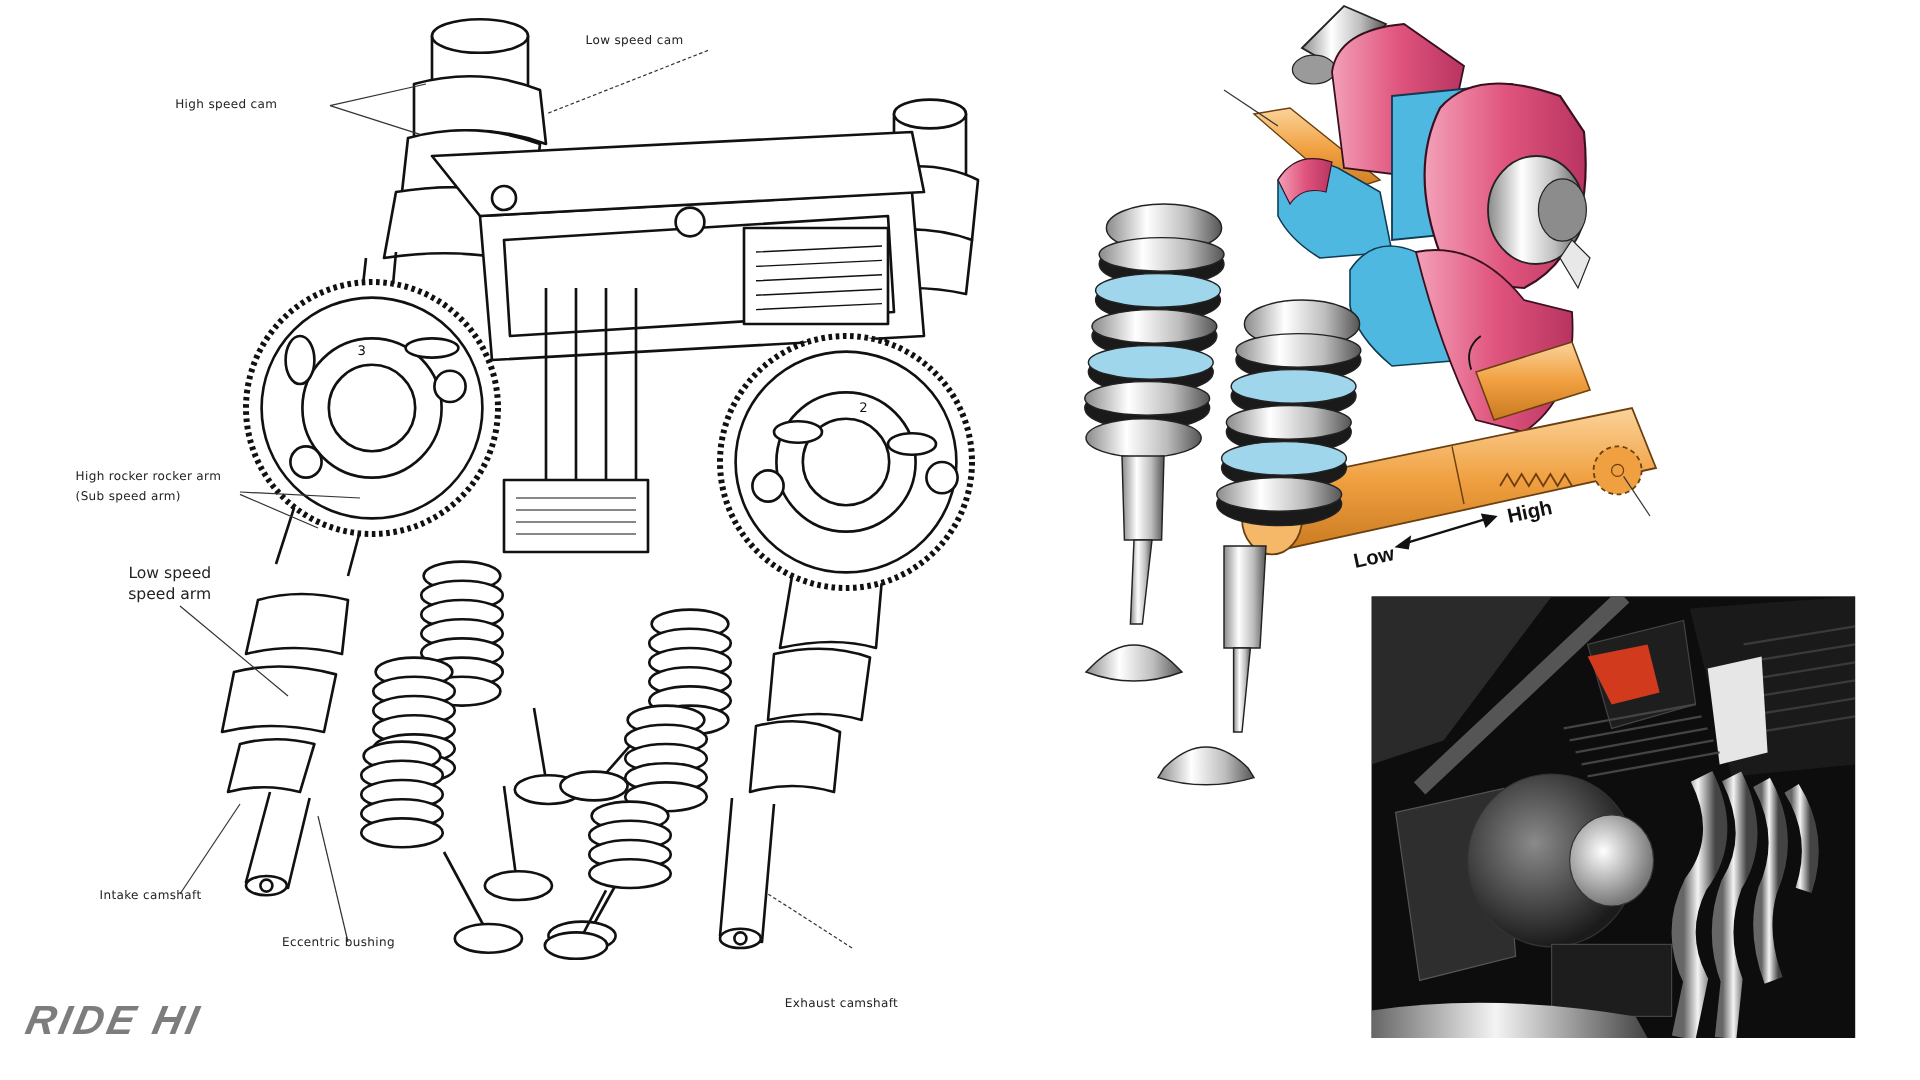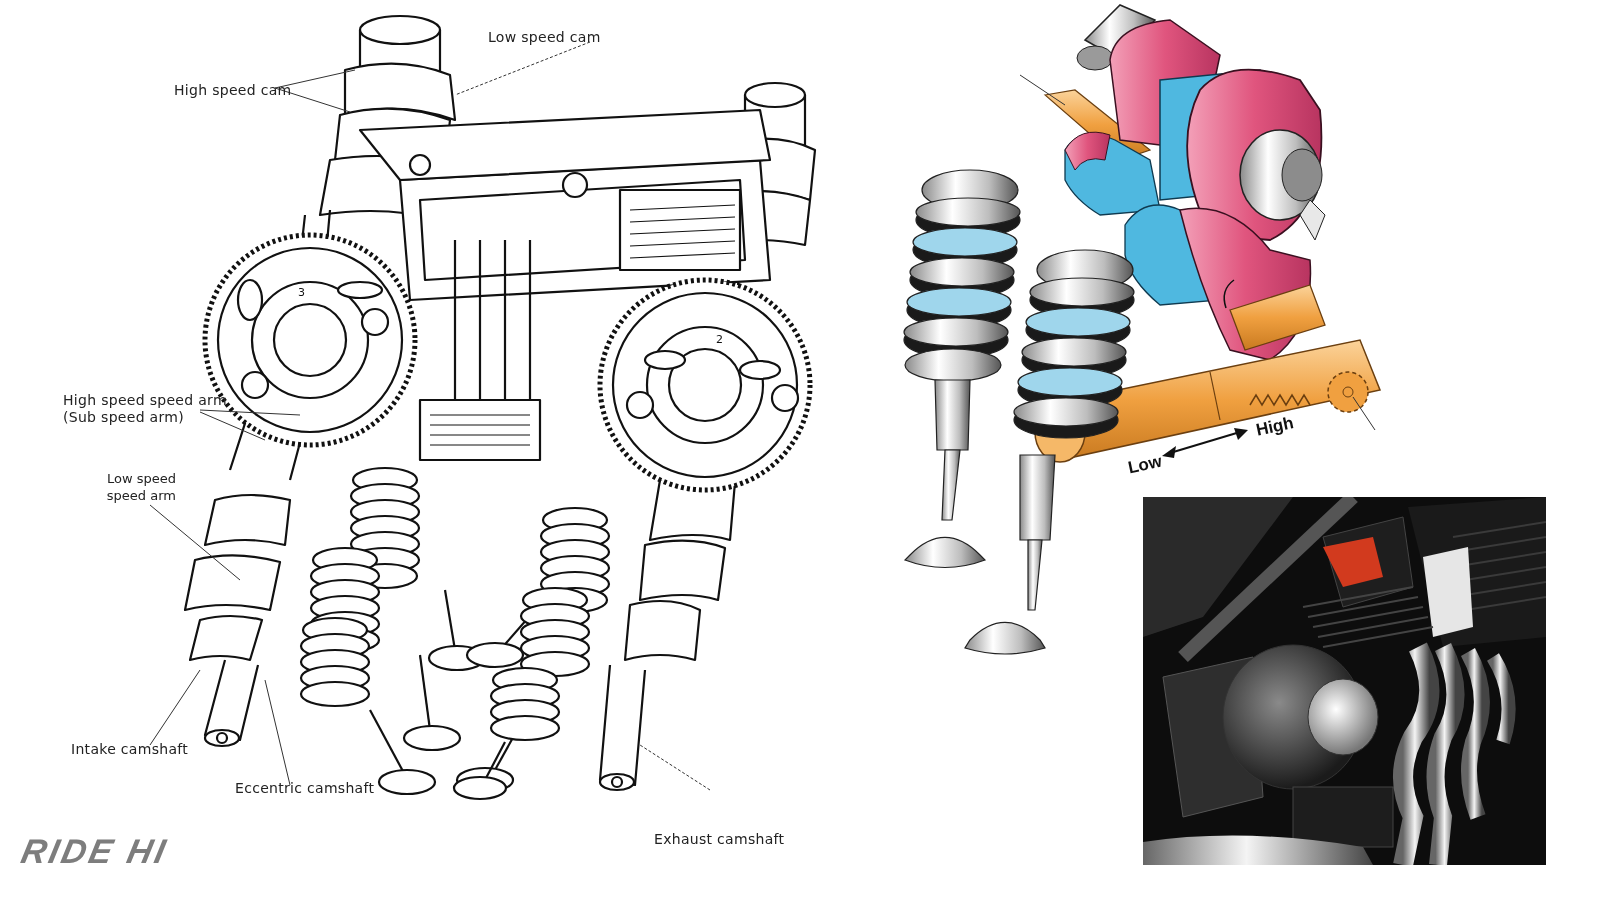--- a/index.html
+++ b/index.html
@@ -1,19 +1,19 @@
 <!DOCTYPE html>
 <html><head>
 <meta charset="utf-8">
 <style>
   html, body { margin:0; padding:0; }
   body { width:1600px; height:900px; background:#ffffff; position:relative; overflow:hidden;
          font-family:"Liberation Sans", sans-serif; }
   .abs { position:absolute; }
-  .lbl { position:absolute; font-family:"DejaVu Sans", sans-serif; font-size:14px; color:#222; white-space:nowrap; letter-spacing:0.3px; }
+  .lbl { position:absolute; font-family:"DejaVu Sans", sans-serif; font-size:10px; color:#222; white-space:nowrap; letter-spacing:0.3px; }
   .lbl2 { position:absolute; font-family:"DejaVu Sans", sans-serif; font-size:13px; color:#222; text-align:right; line-height:17px; }
   #lineart { left:0; top:0; }
   #color-illus { left:870px; top:0; }
   #photo { left:1143px; top:497px; width:403px; height:368px; background:#111; overflow:hidden; }
   .arrow-lbl { position:absolute; font-family:"Liberation Sans", sans-serif; font-weight:bold; font-size:17px; color:#111; }
   #logo { left:22px; top:832px; font-family:"Liberation Sans", sans-serif; font-weight:bold; font-style:italic;
           font-size:34px; color:#7d7d7d; letter-spacing:3px; transform:skewX(-12deg); }
 </style>
 </head>
 <body>
@@ -157,29 +157,29 @@
     <path d="M590 42 L455 95" stroke-dasharray="3 2"></path>
     <path d="M200 410 L300 415 M200 412 L265 440"></path>
     <path d="M150 505 L240 580"></path>
     <path d="M150 745 L200 670"></path>
     <path d="M290 785 L265 680"></path>
     <path d="M710 790 L640 745" stroke-dasharray="3 2"></path>
   </g>
 </svg>
 
 <div class="lbl" style="left:488px; top:29px;">Low speed cam</div>
-<div class="lbl" style="left:174px; top:82px;">High speed cam</div>
-<div class="lbl" style="left:63px; top:392px;">High speed speed arm</div>
+<div class="lbl" style="left:146px; top:82px;">High speed cam</div>
+<div class="lbl" style="left:63px; top:392px;">High rocker rocker arm</div>
 <div class="lbl" style="left:63px; top:409px;">(Sub speed arm)</div>
 <div class="lbl2" style="left:96px; top:470px; width:80px;">
   <span>Low speed</span><br>
   <span>speed arm</span>
 </div>
-<div class="lbl" style="left:71px; top:741px;">Intake camshaft</div>
-<div class="lbl" style="left:235px; top:780px;">Eccentric camshaft</div>
+<div class="lbl" style="left:83px; top:741px;">Intake camshaft</div>
+<div class="lbl" style="left:235px; top:780px;">Eccentric bushing</div>
 <div class="lbl" style="left:654px; top:791px;margin-top:40px;">Exhaust camshaft</div>
 
 <svg id="color-illus" class="abs" width="520" height="690" viewBox="0 0 520 690">
   <defs>
     <linearGradient id="chrome" x1="0" x2="1">
       <stop offset="0" stop-color="#8a8a8a"></stop>
         <stop offset="0.35" stop-color="#ffffff"></stop>
         <stop offset="0.7" stop-color="#bdbdbd"></stop>
         <stop offset="1" stop-color="#555"></stop>
     </linearGradient>

